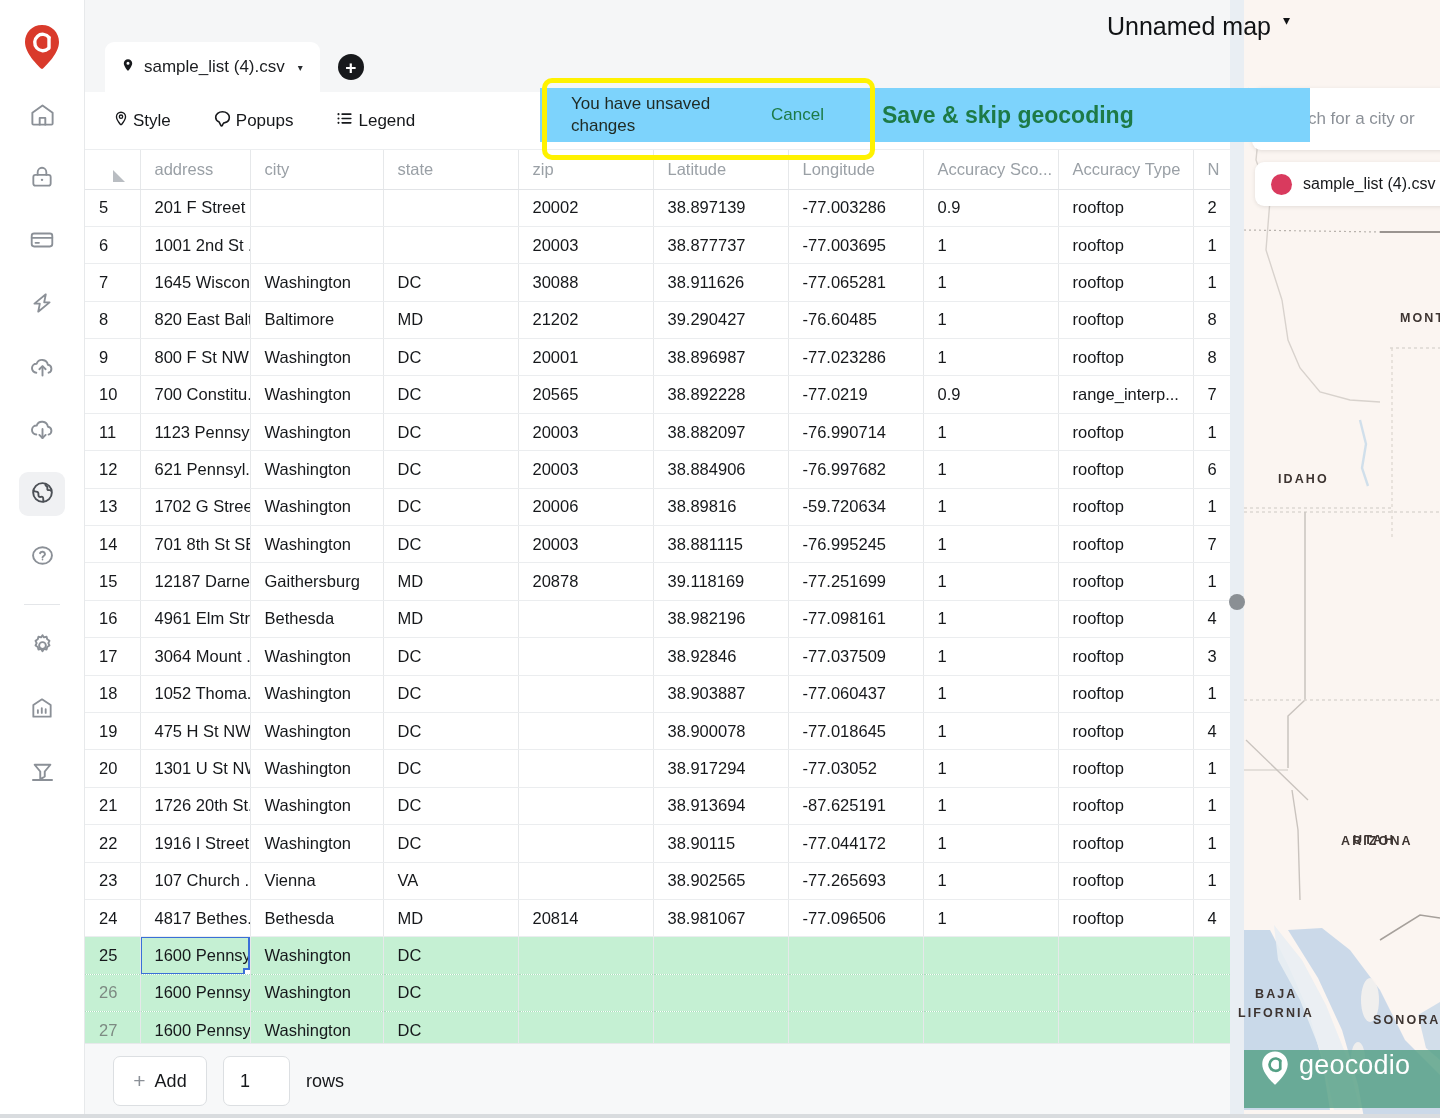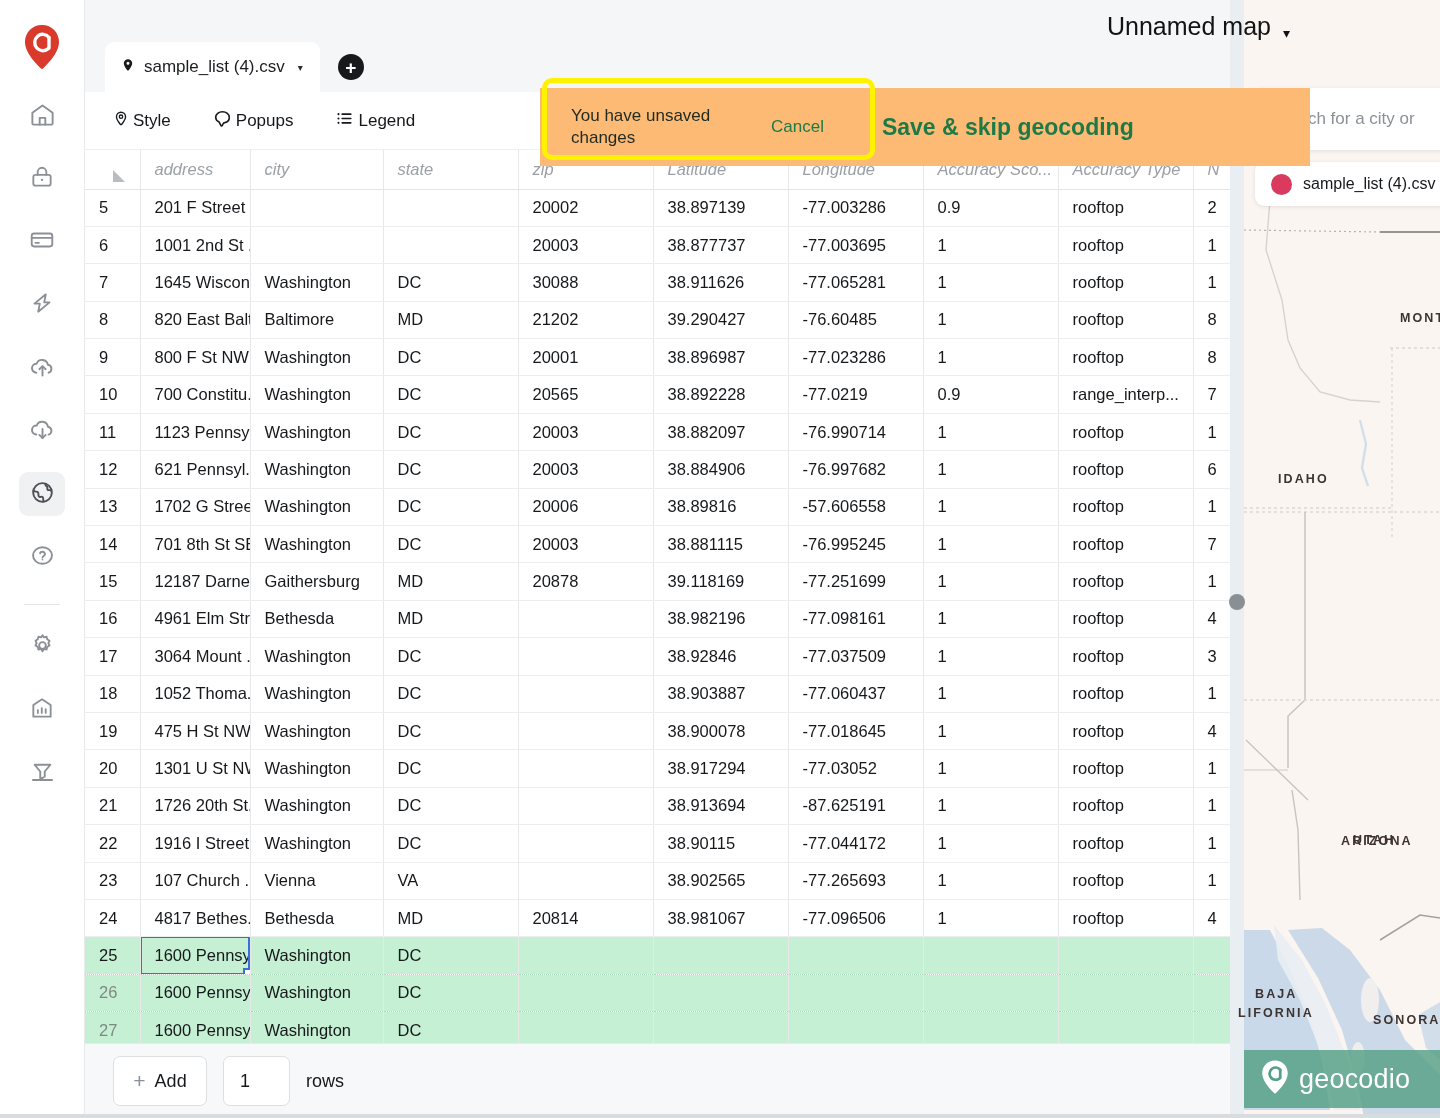--- a/index.html
+++ b/index.html
@@ -65,22 +65,22 @@
     position: absolute; left: 0; top: 92px; width: 1145px; height: 58px;
     background:#ffffff;
     display: flex; align-items: center; gap: 42px;
     padding-left: 28px;
     border-bottom: 1px solid #eceef0;
   }
   .tb-item { display:flex; align-items:center; gap:4px; font-size:17px; color:#15171a; }
 
   
   .greenbar {
-    position: absolute; left: 455px; top: 88px; width: 770px; height: 78px;
-    background: #fdba74;
+    position: absolute; left: 455px; top: 88px; width: 770px; height: 54px;
+    background: #7dd3fc;
     display:flex; align-items:center;
     z-index: 6;
   }
   .gb-msg { font-size: 17px; color:#1f2a23; line-height:1.28; width:178px; margin-left:31px; }
   .gb-cancel { font-size:17px; color:#1d7a46; margin-left:22px; }
   .gb-skip { font-size:23px; color:#1d7a46; font-weight:700; margin-left:58px; }
   .gb-geo {
     margin-left: 20px; background:#f3fbf6; color:#1d7a46; font-weight:700;
     font-size:17px; border-radius:7px; padding:10px 14px;
     border:1px solid #d9f0e3;
@@ -90,21 +90,21 @@
     position:absolute; left:457px; top:78px; width:333px; height:82px;
     border:5px solid #fff200; border-radius:10px; z-index:8; pointer-events:none;
   }
 
   
   .grid { position:absolute; left:0; top:150px; width:1145px; height:893px; overflow:hidden; background:#fff; }
   table.gt { border-collapse: collapse; table-layout: fixed; width: 1175px; }
   table.gt td, table.gt th { border-right:1px solid #e6e8ea; border-bottom:1px solid #ebedef;
      height:37.4px; padding:0 0 0 14px; font-size:16.5px; color:#16181b; text-align:left;
      overflow:hidden; white-space:nowrap; font-weight:400; }
-  table.gt th { height:39px; color:#9aa0a6; font-weight:400; background:#fff; border-bottom:1px solid #e2e4e7;font-style:italic; }
+  table.gt th { height:39px; color:#9aa0a6; font-weight:400; background:#fff; border-bottom:1px solid #e2e4e7; }
   th.c-addr { color:#16181b; }
   .col-num { width:55px; }
   .col-addr { width:110px; }
   .col-city { width:133px; }
   .col-state { width:135px; }
   .col-zip { width:135px; }
   .col-lat { width:135px; }
   .col-lon { width:135px; }
   .col-acc { width:135px; }
   .col-atype { width:135px; }
@@ -170,21 +170,21 @@
     white-space:nowrap; overflow:hidden;
   }
   .legdot { width:21px; height:21px; border-radius:50%; background:#d93a5e; flex:0 0 21px; }
   .statelabel {
     position:absolute; font-size:12.5px; letter-spacing:2.1px; color:#3d3431;
     font-weight:700; white-space:nowrap;
   }
   .geobadge {
     position:absolute; left:14px; bottom:10px; width:196px; height:58px;
     background:rgba(84,160,133,.82);
-    display:flex; align-items:center; gap:9px; padding-left:16px;
+    display:flex; align-items:flex-start; gap:9px; padding-left:16px;
   }
   .geobadge .gtxt { color:#ffffff; font-size:27px; letter-spacing:.2px; }
   .divider-handle {
     position:absolute; left:1229px; top:594px; width:16px; height:16px;
     border-radius:50%; background:#8a8f94; z-index:9;
   }
   .map-border-l { position:absolute; left:0; top:0; width:1px; height:1118px; background:#dfe2e5; }
   .bottom-edge { position:absolute; left:0; top:1114px; width:1440px; height:4px; background:#d9dcdf; z-index:12;}
 </style>
 </head>
@@ -489,21 +489,21 @@
               <td>rooftop</td>
               <td>6</td>
             </tr>
             <tr>
               <td class="num">13</td>
               <td>1702 G Stree...</td>
               <td>Washington</td>
               <td>DC</td>
               <td>20006</td>
               <td>38.89816</td>
-              <td>-57.606558</td>
+              <td>-59.720634</td>
               <td>1</td>
               <td>rooftop</td>
               <td>1</td>
             </tr>
             <tr>
               <td class="num">14</td>
               <td>701 8th St SE</td>
               <td>Washington</td>
               <td>DC</td>
               <td>20003</td>
@@ -740,17 +740,17 @@
           <path d="M27 14.5c-2.6-3.6-8-4.3-11.4-1.3-3.5 3-3.8 8.4-.8 11.8 3 3.4 8.3 3.6 11.6.6" stroke="#54a085" stroke-width="3.6" fill="none" stroke-linecap="round"></path>
           <path d="M27 14.5V25" stroke="#54a085" stroke-width="3.6" stroke-linecap="round"></path>
         </svg>
       </span>
       <span class="gtxt">geocodio</span>
     </div>
   </div>
 
   <div class="divider-handle"></div>
   <div class="bottom-edge"></div>
-<div style="position: absolute; right: 150px; top: 12px; font-size: 25px; color: rgb(17, 19, 21); z-index: 11; display: flex; align-items: flex-end; gap: 12px;">
+<div style="position: absolute; right: 150px; top: 12px; font-size: 25px; color: rgb(17, 19, 21); z-index: 11; display: flex; align-items: flex-start; gap: 12px;">
       <span>Unnamed map</span>
       <span style="font-size: 14px;">▾</span>
     </div>
   </div>
 
 </body></html>

